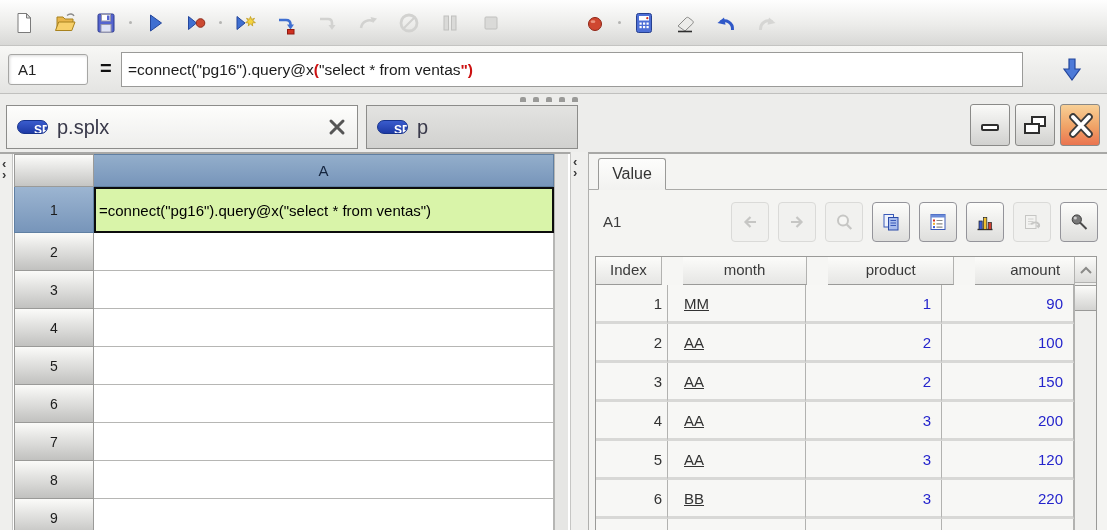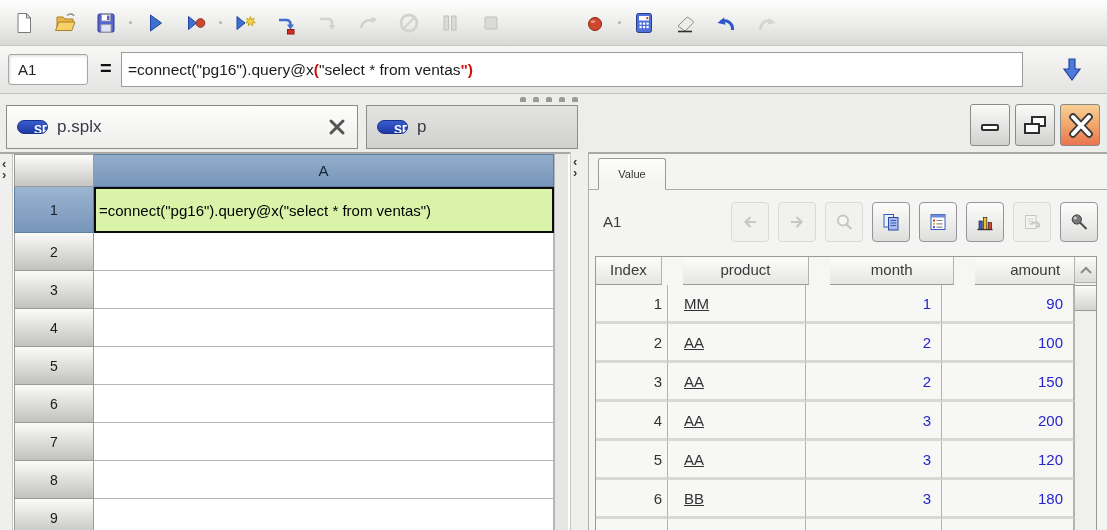--- a/index.html
+++ b/index.html
@@ -45,21 +45,21 @@
   
   .tabstrip { position:absolute; left:0; top:94px; width:100%; height:58px; background:#ededeb; }
   .gripper { position:absolute; left:520px; top:3px; display:flex; gap:7px; }
   .gripper i { display:block; width:6px; height:5px; background:#9a9a98; border-radius:2px 2px 0 0; }
   .tab {
     position:absolute; top:11px; height:44px; display:flex; align-items:center;
     border:1px solid #8c8c8a; padding:0 10px; cursor:pointer;
   }
   .tab.active { left:6px; width:352px; background:linear-gradient(#fdfdfc,#eeeeec); }
   .tab.inactive { left:366px; width:212px; background:linear-gradient(#e3e3e1,#d1d1cf); }
-  .tab-label { font-size:17px; color:#39394a; margin-left:9px; }
+  .tab-label { font-size:20px; color:#39394a; margin-left:9px; }
   .tab-close { margin-left:auto; cursor:pointer; width:20px; height:20px; }
   .spl-logo {
     width:31px; height:14px; border:1px solid #16328c; border-radius:10px;
     overflow:hidden; flex:none; background:linear-gradient(#3a5ccd,#1e3aa6);
     display:flex; flex-direction:column;padding-left:16px;
   }
   .spl-top { flex:1; color:#fff; font-weight:bold; font-size:12px; text-align:center; line-height:19px; }
   .spl-bottom { height:7px; background:#c42020; color:#fff; font-size:6px; line-height:7px;
     text-align:center; transform:scale(.75); transform-origin:center top; width:133%; margin-left:-16.5%; }
   .winbtns { position:absolute; right:7px; top:10px; display:flex; gap:5px; }
@@ -97,21 +97,21 @@
     white-space:nowrap; overflow:hidden; }
   .g-strip { position:absolute; left:554px; top:0; width:14px; height:378px;
     background:#e6e6e4; border-left:1px solid #b6b6b4; }
   .splitter { position:absolute; left:570px; top:152px; width:18px; height:378px;
     background:#efefed; border-left:1px solid #c6c6c4; }
   
   .main-right { position:absolute; left:588px; top:152px; width:519px; height:378px;
     background:#f4f4f2; border-top:2px solid #a8a8a6; border-left:1px solid #b0b0ae; overflow:hidden; }
   .value-tab { position:absolute; left:9px; top:4px; width:68px; height:32px; z-index:2;
     background:linear-gradient(#fdfdfc,#f2f2f0); border:1px solid #9a9a98; border-bottom:1px solid #f2f2f0;
-    border-radius:3px 3px 0 0; font-size:11px; color:#333; text-align:center; line-height:30px; cursor:pointer; }
+    border-radius:3px 3px 0 0; font-size:16px; color:#333; text-align:center; line-height:30px; cursor:pointer; }
   .vp-line { position:absolute; left:0; top:35px; width:100%; border-bottom:1px solid #aaaaa8; }
   .vp-cellref { position:absolute; left:14px; top:59px; font-size:15px; color:#3c3c3c; }
   .vp-buttons { position:absolute; right:9px; top:48px; display:flex; gap:9px; }
   .vp-btn { width:38px; height:40px; border-radius:4px; display:flex; align-items:center;
     justify-content:center; cursor:pointer; }
   .vp-btn.enabled { border:1px solid #94949a; background:linear-gradient(#fdfdfb,#dededc); }
   .vp-btn.disabled { border:1px solid #dadad8; background:#f1f1ef; cursor:default; }
   .vtable { position:absolute; left:6px; top:102px; width:502px; height:276px;
     border:1px solid #9a9a98; background:#f6f6f4; overflow:hidden; }
   .vt-header { display:flex; height:28px;gap:21px; }
@@ -393,22 +393,22 @@
             <path d="M11 10.5l6.5 6.5" stroke="#4a4a4a" stroke-width="2"></path>
             <circle cx="7.8" cy="7.5" r="4.6" fill="#787878" stroke="#3a3a3a"></circle>
             <circle cx="6.3" cy="6" r="1.6" fill="#cfcfcf"></circle>
           </svg>
         </div>
     </div>
 
     <div class="vtable">
       <div class="vt-header">
         <div class="vt-h c-index">Index</div>
+        <div class="vt-h c-month">month</div>
         <div class="vt-h c-product">product</div>
-        <div class="vt-h c-month">month</div>
         <div class="vt-h c-amount">amount</div>
       </div>
       <div class="vt-row">
         <div class="vt-c idx c-index">1</div>
         <div class="vt-c prod c-product">
             <span>MM</span>
           </div>
         <div class="vt-c num c-month">1</div>
         <div class="vt-c num c-amount">90</div>
       </div>
@@ -443,21 +443,21 @@
           </div>
         <div class="vt-c num c-month">3</div>
         <div class="vt-c num c-amount">120</div>
       </div>
       <div class="vt-row">
         <div class="vt-c idx c-index">6</div>
         <div class="vt-c prod c-product">
             <span>BB</span>
           </div>
         <div class="vt-c num c-month">3</div>
-        <div class="vt-c num c-amount">180</div>
+        <div class="vt-c num c-amount">220</div>
       </div>
       <div class="vt-row partial">
         <div class="vt-c idx c-index"></div>
         <div class="vt-c prod c-product"></div>
         <div class="vt-c num c-month"></div>
         <div class="vt-c num c-amount"></div>
       </div>
       <div class="vt-scroll">
         <div class="vs-up">
             <svg viewBox="0 0 14 10" width="14" height="10">

